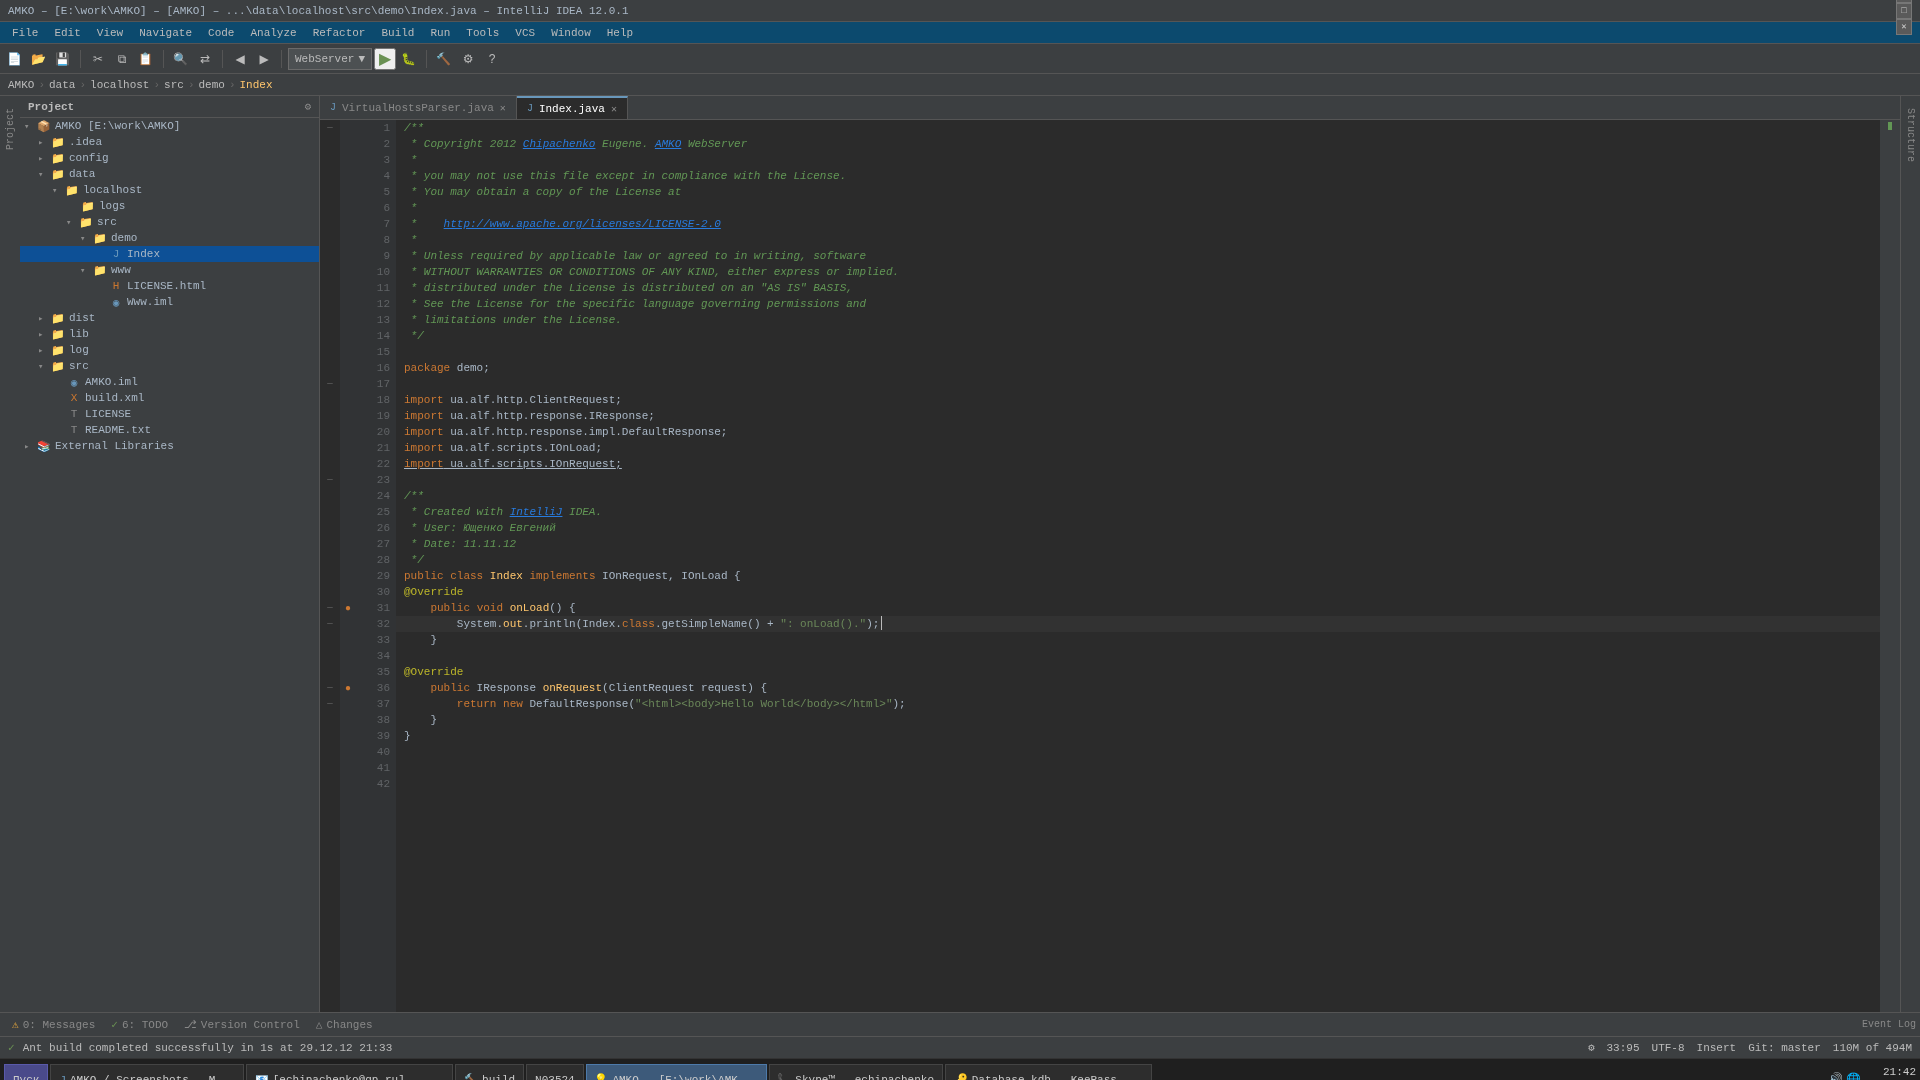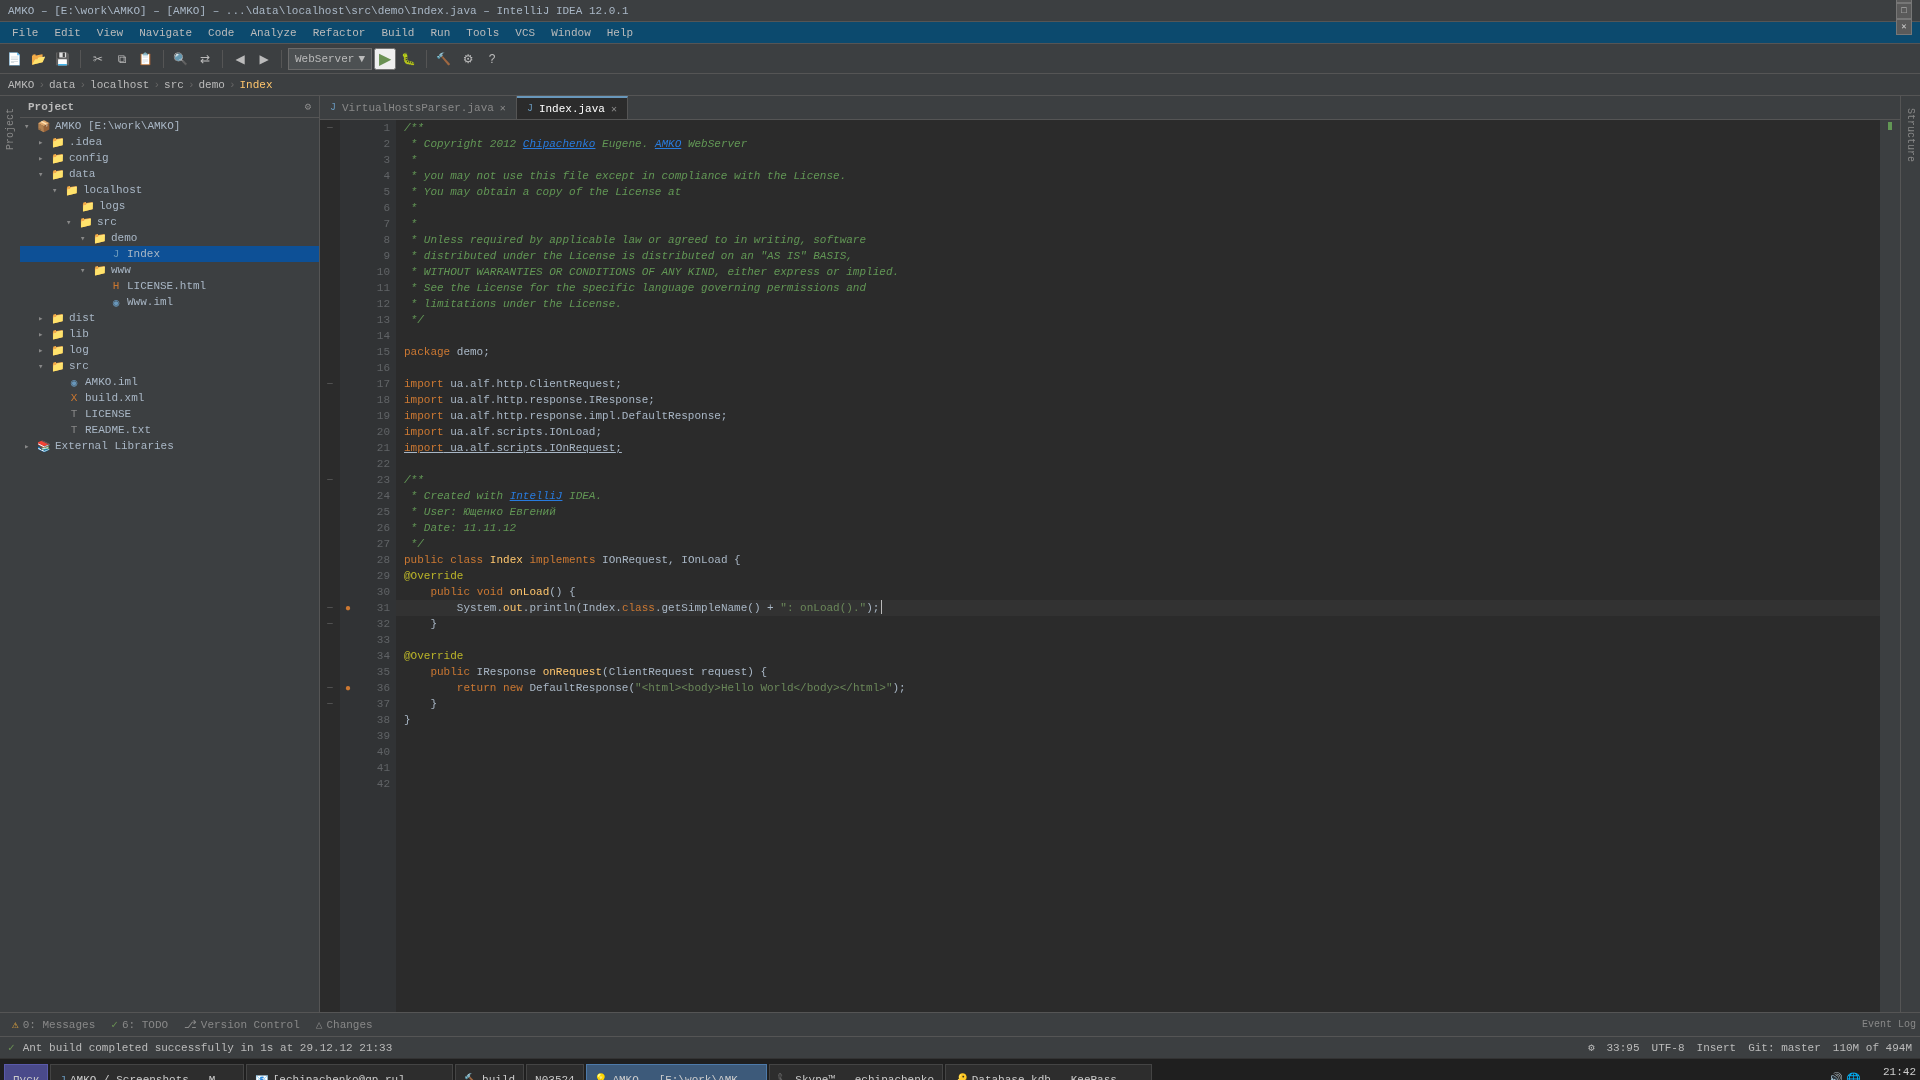--- a/index.html
+++ b/index.html
@@ -500,24 +500,25 @@
             <div style="height: 16px; display: flex; align-items: center; justify-content: flex-end; padding-right: 6px;">42</div>
           </div>
 
         <div id="code-content" style="flex: 1 1 0%; padding: 0px; overflow: auto; line-height: 16px; font-size: 11px; background: rgb(43, 43, 43);">
         <div class="code-line" style="display: flex; min-height: 16px; padding: 0px 8px; white-space: pre;"><span><span class="c-comment">/**</span></span></div>
             <div class="code-line" style="display: flex; min-height: 16px; padding: 0px 8px; white-space: pre;"><span><span class="c-comment"> * Copyright 2012 <span class="c-link">Chipachenko</span> Eugene. <span class="c-link">AMKO</span> WebServer</span></span></div>
             <div class="code-line" style="display: flex; min-height: 16px; padding: 0px 8px; white-space: pre;"><span><span class="c-comment"> *</span></span></div>
             <div class="code-line" style="display: flex; min-height: 16px; padding: 0px 8px; white-space: pre;"><span><span class="c-comment"> * you may not use this file except in compliance with the License.</span></span></div>
             <div class="code-line" style="display: flex; min-height: 16px; padding: 0px 8px; white-space: pre;"><span><span class="c-comment"> * You may obtain a copy of the License at</span></span></div>
             <div class="code-line" style="display: flex; min-height: 16px; padding: 0px 8px; white-space: pre;"><span><span class="c-comment"> *</span></span></div>
+            <div class="code-line" style="display: flex; min-height: 16px; padding: 0px 8px; white-space: pre;"><span><span class="c-comment"> *    <span class="c-link">http://www.apache.org/licenses/LICENSE-2.0</span></span></span></div>
             <div class="code-line" style="display: flex; min-height: 16px; padding: 0px 8px; white-space: pre;"><span><span class="c-comment"> *</span></span></div>
             <div class="code-line" style="display: flex; min-height: 16px; padding: 0px 8px; white-space: pre;"><span><span class="c-comment"> * Unless required by applicable law or agreed to in writing, software</span></span></div>
+            <div class="code-line" style="display: flex; min-height: 16px; padding: 0px 8px; white-space: pre;"><span><span class="c-comment"> * WITHOUT WARRANTIES OR CONDITIONS OF ANY KIND, either express or implied.</span></span></div>
             <div class="code-line" style="display: flex; min-height: 16px; padding: 0px 8px; white-space: pre;"><span><span class="c-comment"> * distributed under the License is distributed on an "AS IS" BASIS,</span></span></div>
-            <div class="code-line" style="display: flex; min-height: 16px; padding: 0px 8px; white-space: pre;"><span><span class="c-comment"> * WITHOUT WARRANTIES OR CONDITIONS OF ANY KIND, either express or implied.</span></span></div>
             <div class="code-line" style="display: flex; min-height: 16px; padding: 0px 8px; white-space: pre;"><span><span class="c-comment"> * See the License for the specific language governing permissions and</span></span></div>
             <div class="code-line" style="display: flex; min-height: 16px; padding: 0px 8px; white-space: pre;"><span><span class="c-comment"> * limitations under the License.</span></span></div>
             <div class="code-line" style="display: flex; min-height: 16px; padding: 0px 8px; white-space: pre;"><span><span class="c-comment"> */</span></span></div>
             <div class="code-line" style="display: flex; min-height: 16px; padding: 0px 8px; white-space: pre;"><span><span>&nbsp;</span></span></div>
             <div class="code-line" style="display: flex; min-height: 16px; padding: 0px 8px; white-space: pre;"><span><span class="c-keyword">package</span><span> demo;</span></span></div>
             <div class="code-line" style="display: flex; min-height: 16px; padding: 0px 8px; white-space: pre;"><span><span>&nbsp;</span></span></div>
             <div class="code-line" style="display: flex; min-height: 16px; padding: 0px 8px; white-space: pre;"><span><span class="c-keyword">import</span><span> ua.alf.http.ClientRequest</span><span>;</span></span></div>
             <div class="code-line" style="display: flex; min-height: 16px; padding: 0px 8px; white-space: pre;"><span><span class="c-keyword">import</span><span> ua.alf.http.response.IResponse</span><span>;</span></span></div>
             <div class="code-line" style="display: flex; min-height: 16px; padding: 0px 8px; white-space: pre;"><span><span class="c-keyword">import</span><span> ua.alf.http.response.impl.DefaultResponse</span><span>;</span></span></div>
             <div class="code-line" style="display: flex; min-height: 16px; padding: 0px 8px; white-space: pre;"><span><span class="c-keyword">import</span><span> ua.alf.scripts.IOnLoad</span><span>;</span></span></div>

